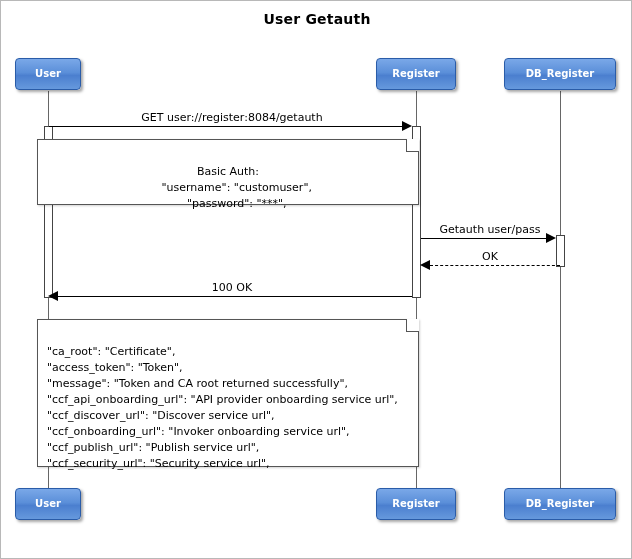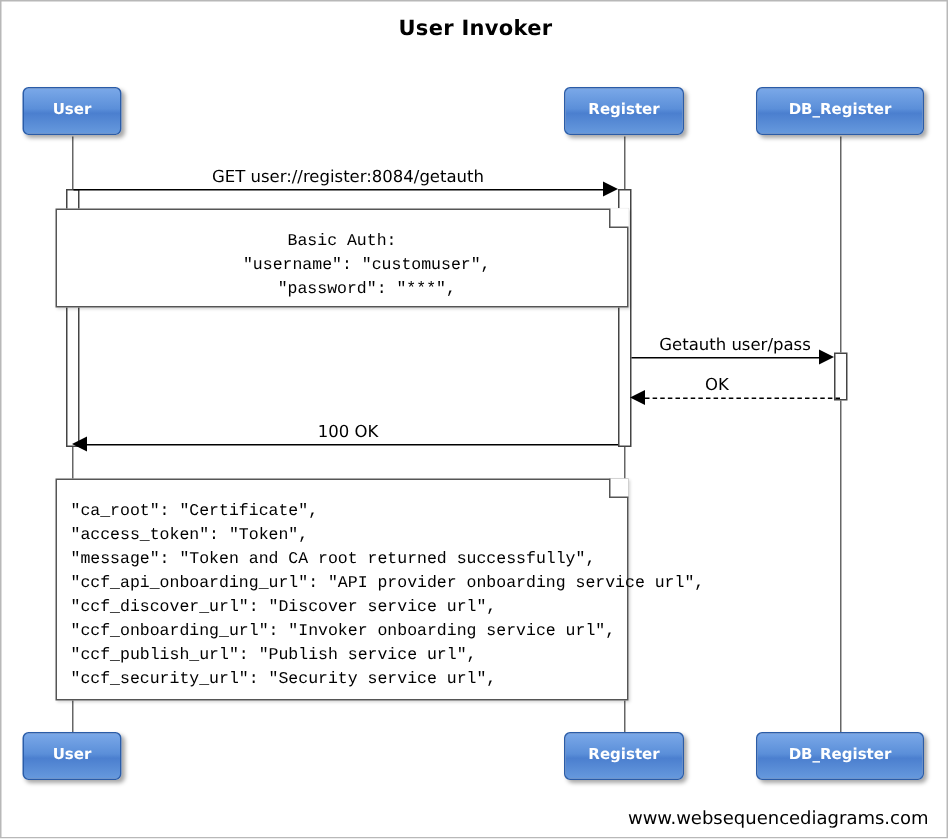--- a/index.html
+++ b/index.html
@@ -87,41 +87,40 @@
   }
   
   .note {
     position: absolute;
     box-sizing: border-box;
     background: #ffffff;
     border: 1px solid #555555;
     font-size: 11px;
     color: #000000;
     line-height: 16px;
-    padding: 13px 9px;
+    padding: 24px 9px;
     white-space: pre;
     box-shadow: 1px 1px 2px rgba(0,0,0,0.18);
-    font-family: Liberation Mono, monospace;
   }
   .note-centered { text-align: center; }
   .footer {
     position: absolute;
     right: 12px;
     bottom: 6px;
     font-size: 12px;
     color: #000000;
     font-family: "DejaVu Sans", sans-serif;
   }
 </style>
 </head>
 <body>
 
 <div id="page">
 
-  <div class="title">User Invoker</div>
+  <div class="title">User Getauth</div>
 
   <div class="lifeline" style="left:47px; top:90px; height:397px;"></div>
   <div class="lifeline" style="left:415px; top:90px; height:397px;"></div>
   <div class="lifeline" style="left:559px; top:90px; height:397px;"></div>
 
   <div class="activation" style="left:43px; top:125px; height:172px;"></div>
   <div class="activation" style="left:411px; top:125px; height:172px;"></div>
   <div class="activation" style="left:555px; top:234px; height:32px;"></div>
 
   <div class="actor" style="left:14px; top:57px; width:66px;">User</div>
@@ -139,32 +138,31 @@
   <div class="note note-centered" style="left:36px; top:138px; width:382px; height:66px;">Basic Auth:
      "username": "customuser",
      "password": "***",</div>
   <div style="position:absolute; left:405px; top:138px; width:0; height:0; border-left:13px solid #ffffff; border-bottom:13px solid #ffffff; border-top:0;"></div>
   <div style="position:absolute; left:405px; top:138px; width:13px; height:13px; background:#ffffff; border-left:1px solid #555555; border-bottom:1px solid #555555; box-sizing:border-box;"></div>
 
   <div class="msg-label" style="left:419px; top:222px; width:140px;">Getauth user/pass</div>
   <div class="arrow-line" style="left:420px; top:237px; width:129px;"></div>
   <div class="arrow-head right" style="left:545px; top:232px;"></div>
 
-  <div class="msg-label" style="left:407px; top:249px; width:140px;">OK</div>
+  <div class="msg-label" style="left:419px; top:249px; width:140px;">OK</div>
   <div class="arrow-line dashed" style="left:429px; top:264px; width:130px;"></div>
   <div class="arrow-head left" style="left:419px; top:259px;"></div>
 
   <div class="msg-label" style="left:47px; top:280px; width:368px;">100 OK</div>
   <div class="arrow-line" style="left:57px; top:295px; width:354px;"></div>
   <div class="arrow-head left" style="left:47px; top:290px;"></div>
 
   <div class="note" style="left:36px; top:318px; width:382px; height:148px;">"ca_root": "Certificate",
 "access_token": "Token",
 "message": "Token and CA root returned successfully",
 "ccf_api_onboarding_url": "API provider onboarding service url",
 "ccf_discover_url": "Discover service url",
 "ccf_onboarding_url": "Invoker onboarding service url",
 "ccf_publish_url": "Publish service url",
 "ccf_security_url": "Security service url",</div>
   <div style="position:absolute; left:405px; top:318px; width:13px; height:13px; background:#ffffff; border-left:1px solid #555555; border-bottom:1px solid #555555; box-sizing:border-box;"></div>
 
-  <div class="footer">www.websequencediagrams.com</div>
 </div>
 
 </body></html>

